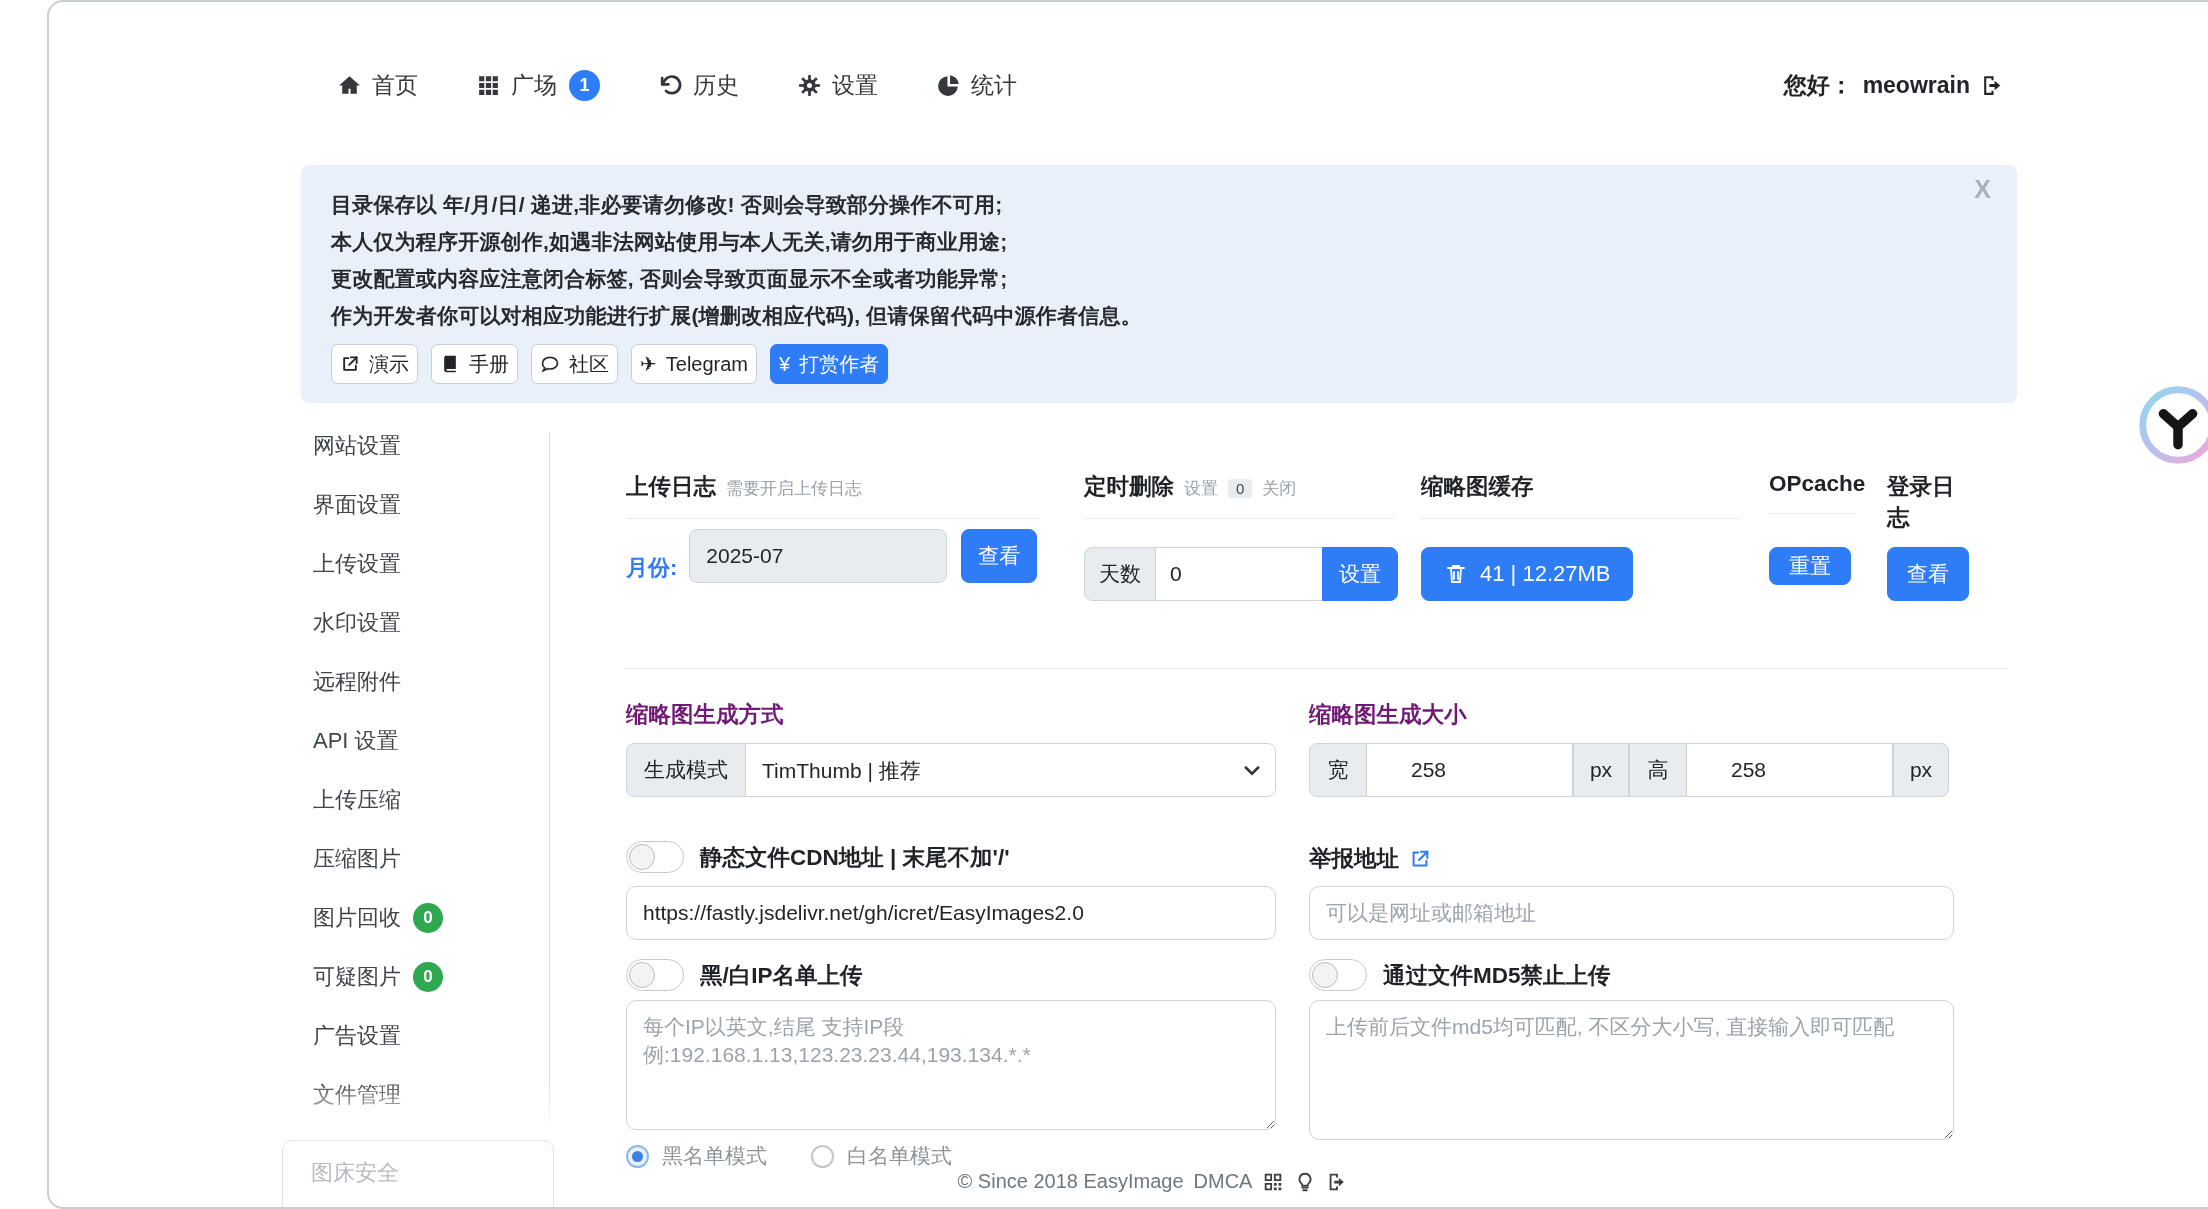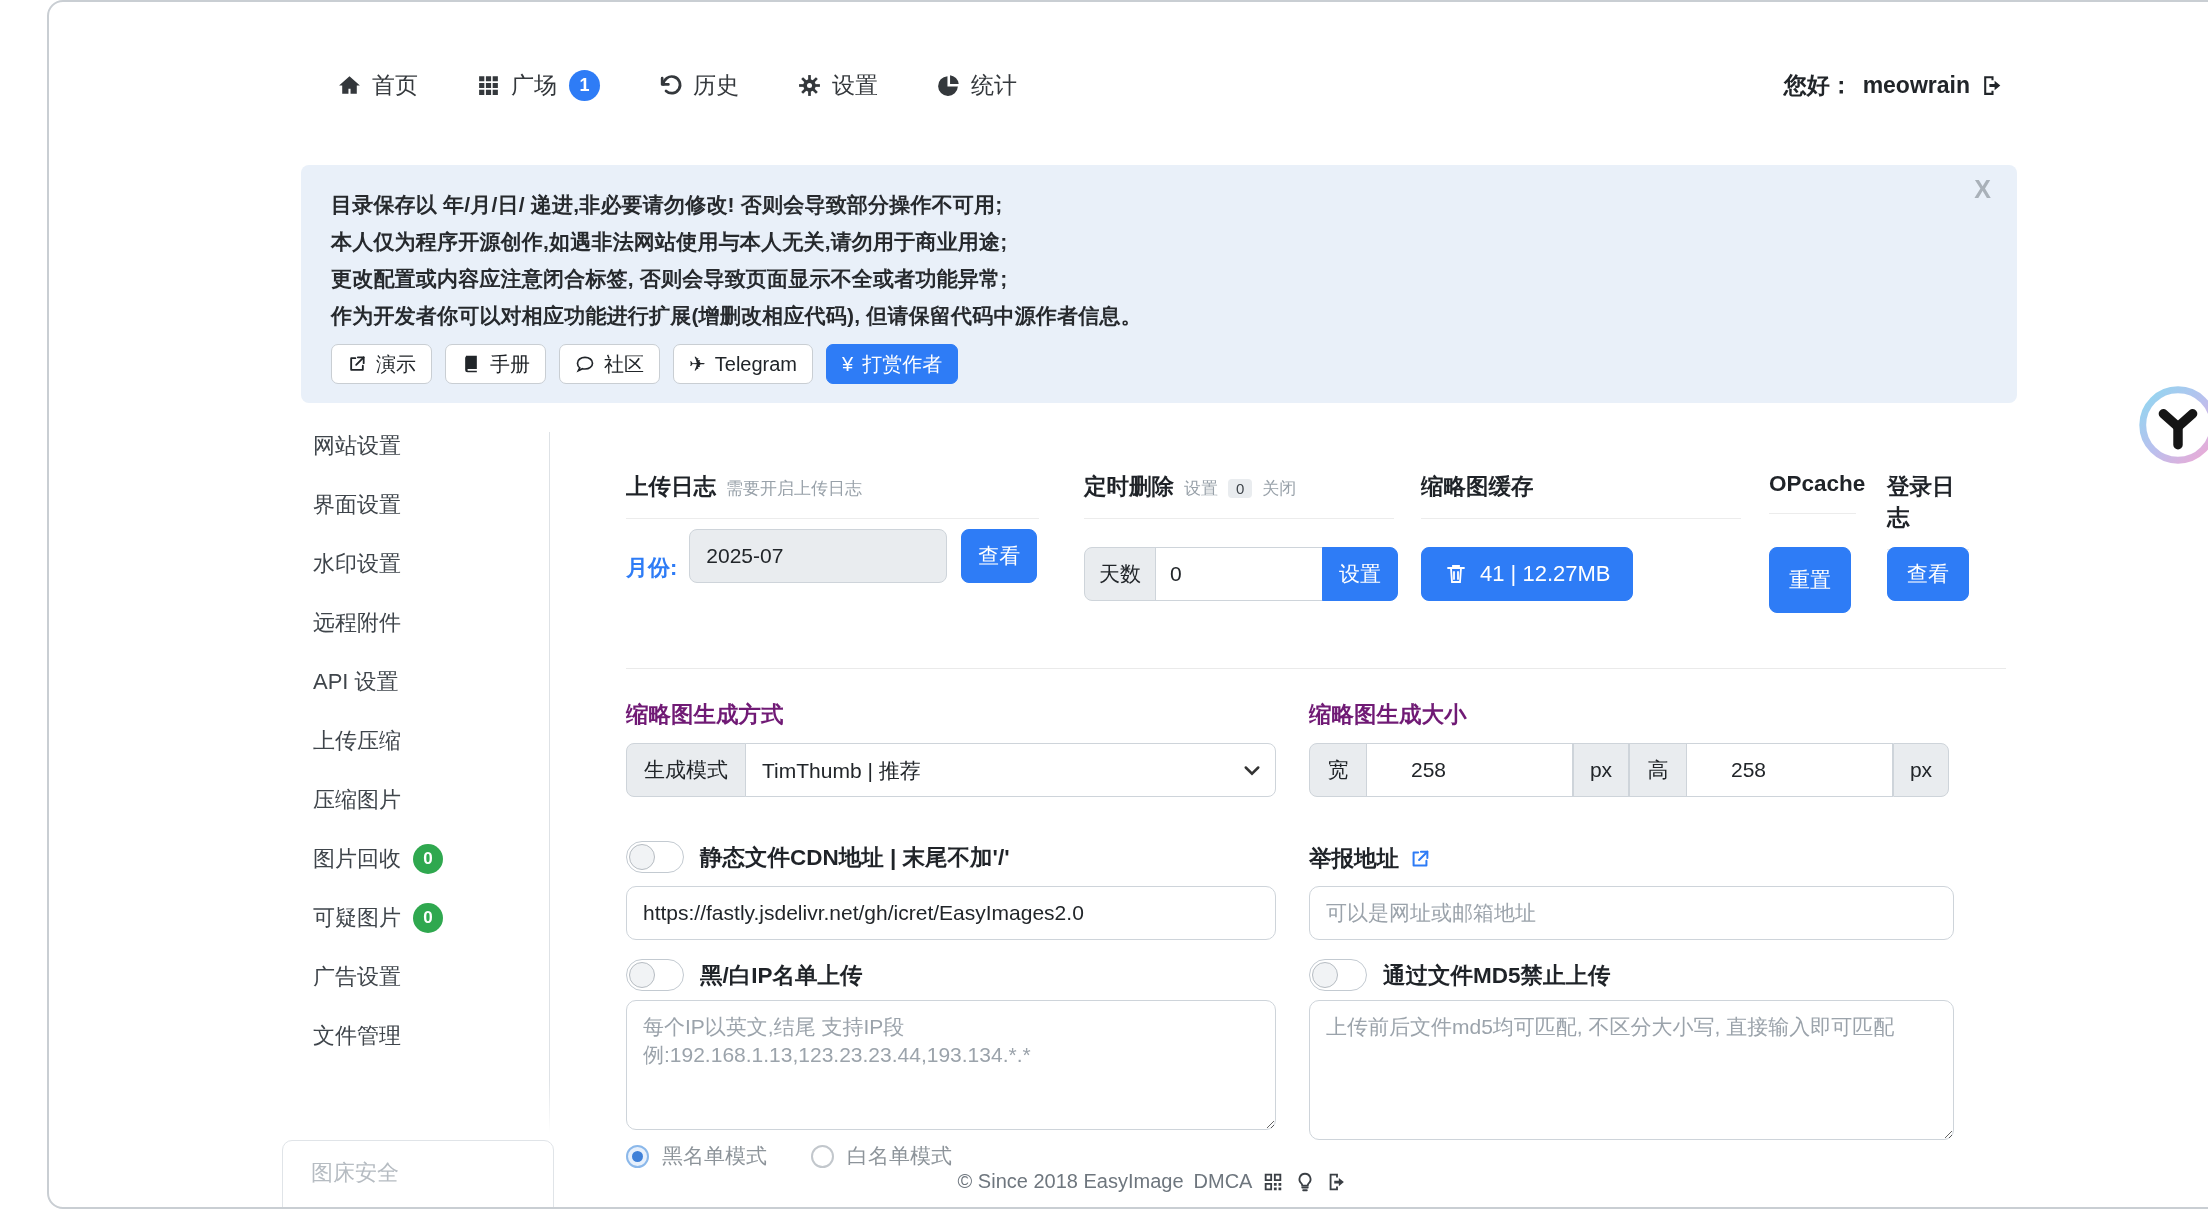--- a/index.html
+++ b/index.html
@@ -21,21 +21,21 @@
     font-size:18px; font-weight:700; margin-left:2px; }
   .nav-right { display:flex; align-items:center; gap:10px; font-size:23px; font-weight:700; color:#212529; }
   .nav-right svg { width:25px; height:25px; }
   
   .notice { position:absolute; left:252px; top:163px; width:1716px; height:238px;
     background:#e9f0f9; border-radius:8px; padding:26px 30px; }
   .notice p { font-size:21px; font-weight:700; color:#26292d; line-height:27px; margin-bottom:10px; letter-spacing:0.2px; }
   .notice-close { position:absolute; top:12px; right:26px; font-size:25px; font-weight:700;
     color:#a9b1b9; cursor:pointer; line-height:1; }
   .notice-btns { display:flex; align-items:center; gap:13px; margin-top:15px; }
-  .nbtn { display:inline-flex; align-items:center; gap:9px; height:40px; padding:0 15px;
+  .nbtn { display:inline-flex; align-items:center; gap:9px; height:40px; padding:0 8px;
     background:#fff; border:1px solid #c9ced3; border-radius:7px; font-size:20px; color:#212529; cursor:pointer;text-align:right; }
   .nbtn svg { width:20px; height:20px; }
   .nbtn.primary { background:#2e7cf6; border-color:#2e7cf6; color:#fff; font-weight:500; }
   .glyph-icon { font-size:20px; line-height:1; }
   
   .sidebar { position:absolute; left:252px; top:414px; width:248px; }
   .side-item { height:59px; display:flex; align-items:center; gap:12px; padding-left:12px;
     font-size:22px; color:#3f454b; cursor:pointer; }
   .side-badge { display:inline-flex; align-items:center; justify-content:center;
     width:30px; height:30px; border-radius:50%; background:#2fa84f; color:#fff;
@@ -72,21 +72,21 @@
   .igroup input { border:1px solid #ced4da; margin-left:-1px; padding:0 14px; font-size:21px;
     color:#212529; font-family:inherit; min-width:0; }
   .igroup > :first-child { border-radius:8px 0 0 8px; }
   .igroup > :last-child { border-radius:0 8px 8px 0; }
   .days-group { left:1035px; top:545px; }
   .days-group .addon { width:72px; }
   .days-group input { width:168px; }
   .days-group .btn { width:76px; border-radius:0 8px 8px 0; margin-left:-1px; }
   .cache-btn { position:absolute; left:1372px; top:545px; height:54px; padding:0 22px; font-size:22px; }
   .cache-btn svg { width:24px; height:24px; }
-  .reset-btn { position:absolute; left:1720px; top:545px; width:82px; height:66px; }
+  .reset-btn { position:absolute; left:1720px; top:545px; width:82px; height:38px; }
   .view2-btn { position:absolute; left:1838px; top:545px; width:82px; height:54px; }
   .hr2 { position:absolute; left:577px; top:666px; width:1380px; height:1px; background:#eaeaea; }
   
   .sec-title { position:absolute; font-size:22.5px; font-weight:700; color:#701a75; }
   .mode-group { left:577px; top:741px; width:650px; }
   .mode-group .addon { width:120px; }
   .mode-select { flex:1; border:1px solid #ced4da; margin-left:-1px; border-radius:0 8px 8px 0;
     font-size:21px; color:#212529; padding:0 40px 0 16px; appearance:none; -webkit-appearance:none;
     background:#fff; font-family:inherit; }
   .mode-chevron { position:absolute; right:14px; top:17px; width:20px; height:20px; pointer-events:none; }
@@ -235,20 +235,23 @@
   </div>
 
   <aside class="sidebar">
     <div class="side-item">
         <span>网站设置</span>
       </div>
     <div class="side-item">
         <span>界面设置</span>
       </div>
     <div class="side-item">
+        <span>上传设置</span>
+      </div>
+    <div class="side-item">
         <span>水印设置</span>
       </div>
     <div class="side-item">
         <span>远程附件</span>
       </div>
     <div class="side-item">
         <span>API 设置</span>
       </div>
     <div class="side-item">
         <span>上传压缩</span>

